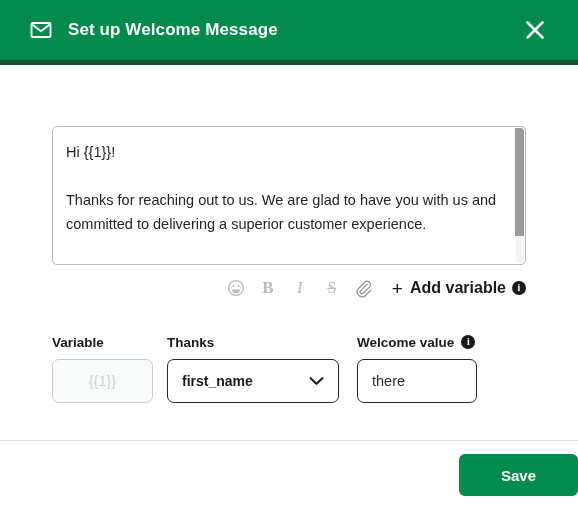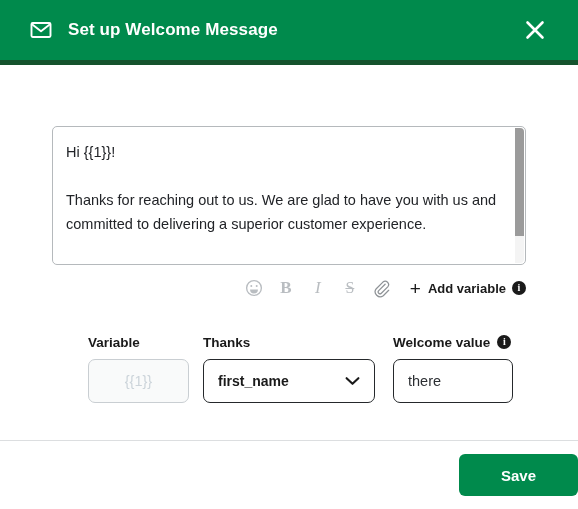--- a/index.html
+++ b/index.html
@@ -162,21 +162,21 @@
     cursor: pointer;
   }
   .plus-icon {
     font-size: 19px;
     color: #1a1a1a;
     line-height: 1;
     font-weight: 400;
     margin-right: 1px;
   }
   .add-variable-label {
-    font-size: 13px;
+    font-size: 16px;
     font-weight: bold;
     color: #1a1a1a;
     white-space: nowrap;
   }
   .info-icon {
     width: 14px;
     height: 14px;
     border-radius: 50%;
     background: #1a1a1a;
     color: #ffffff;
@@ -191,21 +191,20 @@
     cursor: pointer;
   }
 
   
   .var-row {
     position: absolute;
     left: 52px;
     top: 269px;
     display: flex;
     align-items: flex-end;
-    margin-left: 36px;
   }
   .field-group {
     display: flex;
     flex-direction: column;
   }
   .field-label {
     font-size: 13.5px;
     font-weight: bold;
     color: #1a1a1a;
     margin-bottom: 9px;

